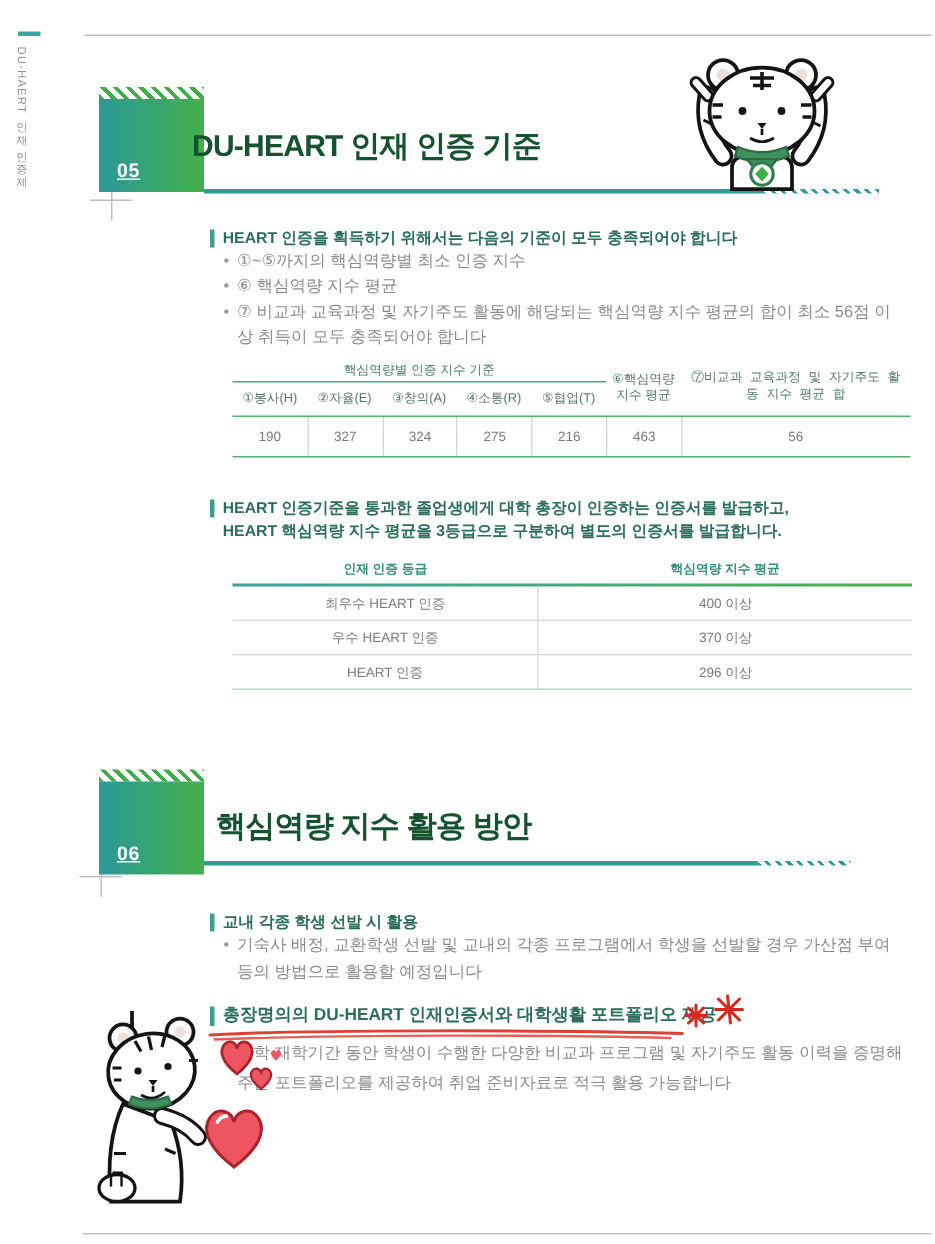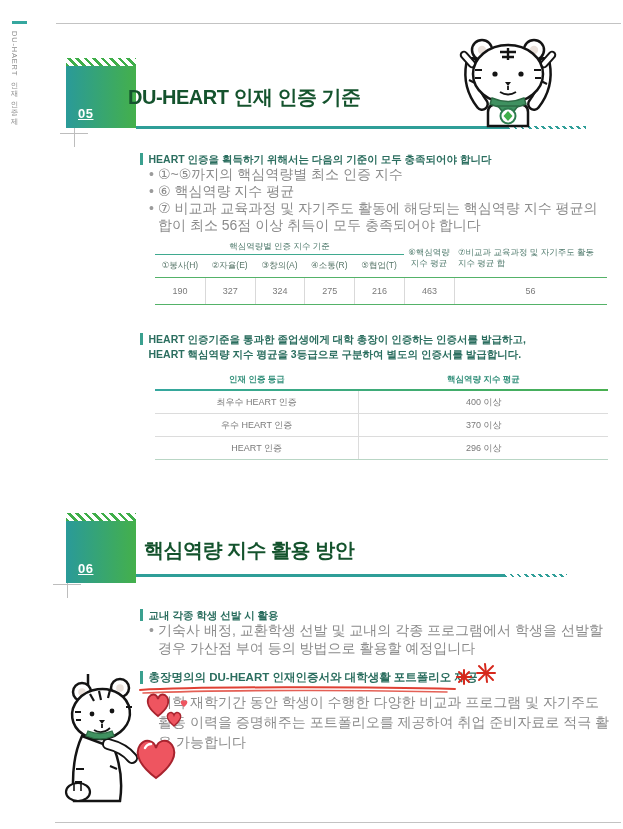--- a/index.html
+++ b/index.html
@@ -38,36 +38,36 @@
   .title-line { position:absolute; height:3px; background:#2f9e98; }
   .title-line-hatch {
     position:absolute; height:3px;
     background:repeating-linear-gradient(45deg,#2f9e98 0 2px,rgba(255,255,255,0) 2px 5px);
   }
 
   
   .heading { position:absolute; display:flex; color:#2b6e5f; font-weight:bold; font-size:10.5px; line-height:15px; }
   .heading .bar { width:2.5px; background:#3aa08f; height:12px; margin:1px 6px 0 0; flex:none; }
 
-  .bullets { position:absolute; color:#8b8b8b; font-size:14px; line-height:17px; }
+  .bullets { position:absolute; color:#8b8b8b; font-size:11px; line-height:17px; }
   .bullet { position:relative; padding-left:10px; }
   .bullet::before { content:"\2022"; position:absolute; left:1px; color:#9b9b9b; }
 
   
   .t1 { position:absolute; left:155px; top:239px; width:452px; font-size:8.5px; }
   .t1-top { display:flex; }
   .t1-left { width:249px; }
   .t1-group { height:16px; display:flex; align-items:center; justify-content:center;
               color:#4f7a6c; border-bottom:1.5px solid #3fa98f; box-sizing:border-box; }
   .t1-cols { display:flex; height:22px; }
   .t1-cols div { width:49.8px; display:flex; align-items:center; justify-content:center; color:#577568; }
   .t1-avg { width:50px; display:flex; align-items:center; justify-content:center; text-align:center;
             color:#4f7a6c; line-height:11px; }
-  .t1-sum { width:153px; display:flex; align-items:center; justify-content:center; text-align:left;
-            color:#4f7a6c; line-height:11px; padding:0 4px; box-sizing:border-box; }
+  .t1-sum { width:153px; display:flex; align-items:center; justify-content:center; text-align:center;
+            color:#4f7a6c; line-height:11px; padding:0 4px; box-sizing:border-box;font-family:Liberation Mono, monospace; }
   .t1-data { display:flex; height:26px; border-top:1.5px solid #54b268; border-bottom:1.5px solid #54b268; box-sizing:content-box; }
   .t1-data div { display:flex; align-items:center; justify-content:center; color:#7a7a7a; font-size:9px; box-sizing:border-box; }
   .t1-data div + div { border-left:1px solid #d9d9d9; }
   .t1-d5 { width:49.8px; } .t1-d6 { width:50px; } .t1-d7 { width:152px; }
 
   
   .t2 { position:absolute; left:155px; top:371px; width:453px; }
   .t2-head { display:flex; height:18px; }
   .t2-head div { display:flex; align-items:center; justify-content:center; color:#33907b; font-size:8.5px; font-weight:bold; }
   .t2-line { height:2px; background:linear-gradient(90deg,#35a79f,#49b051); }

